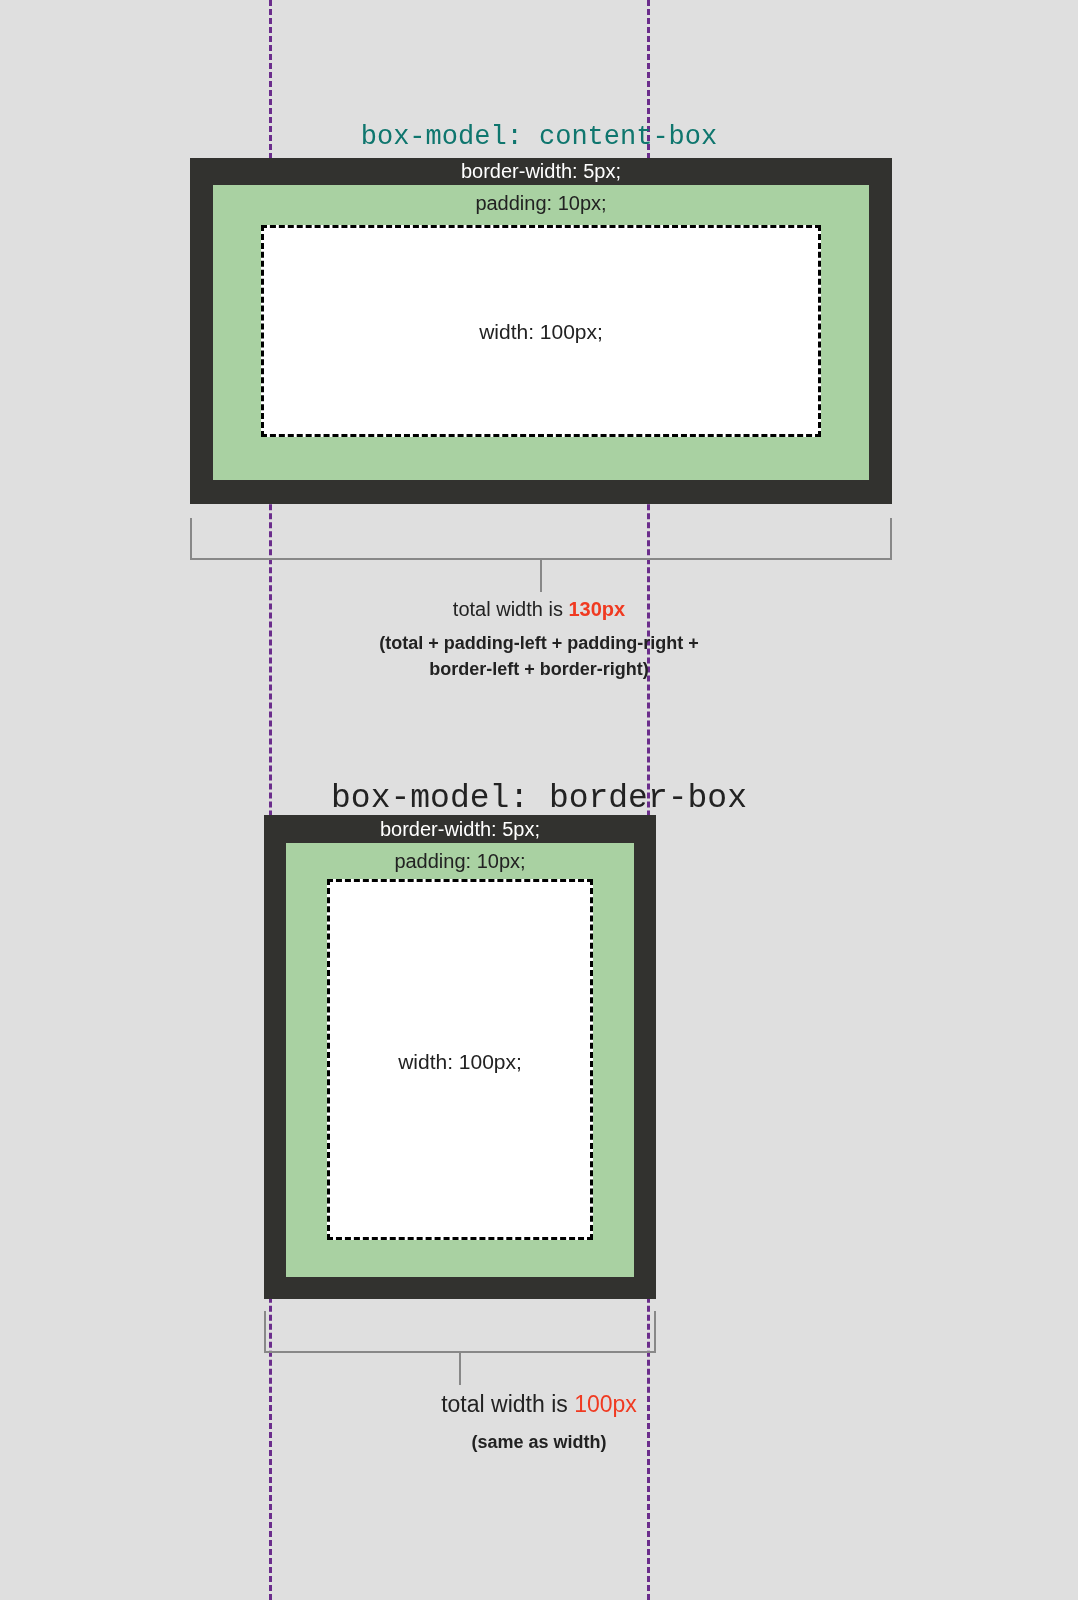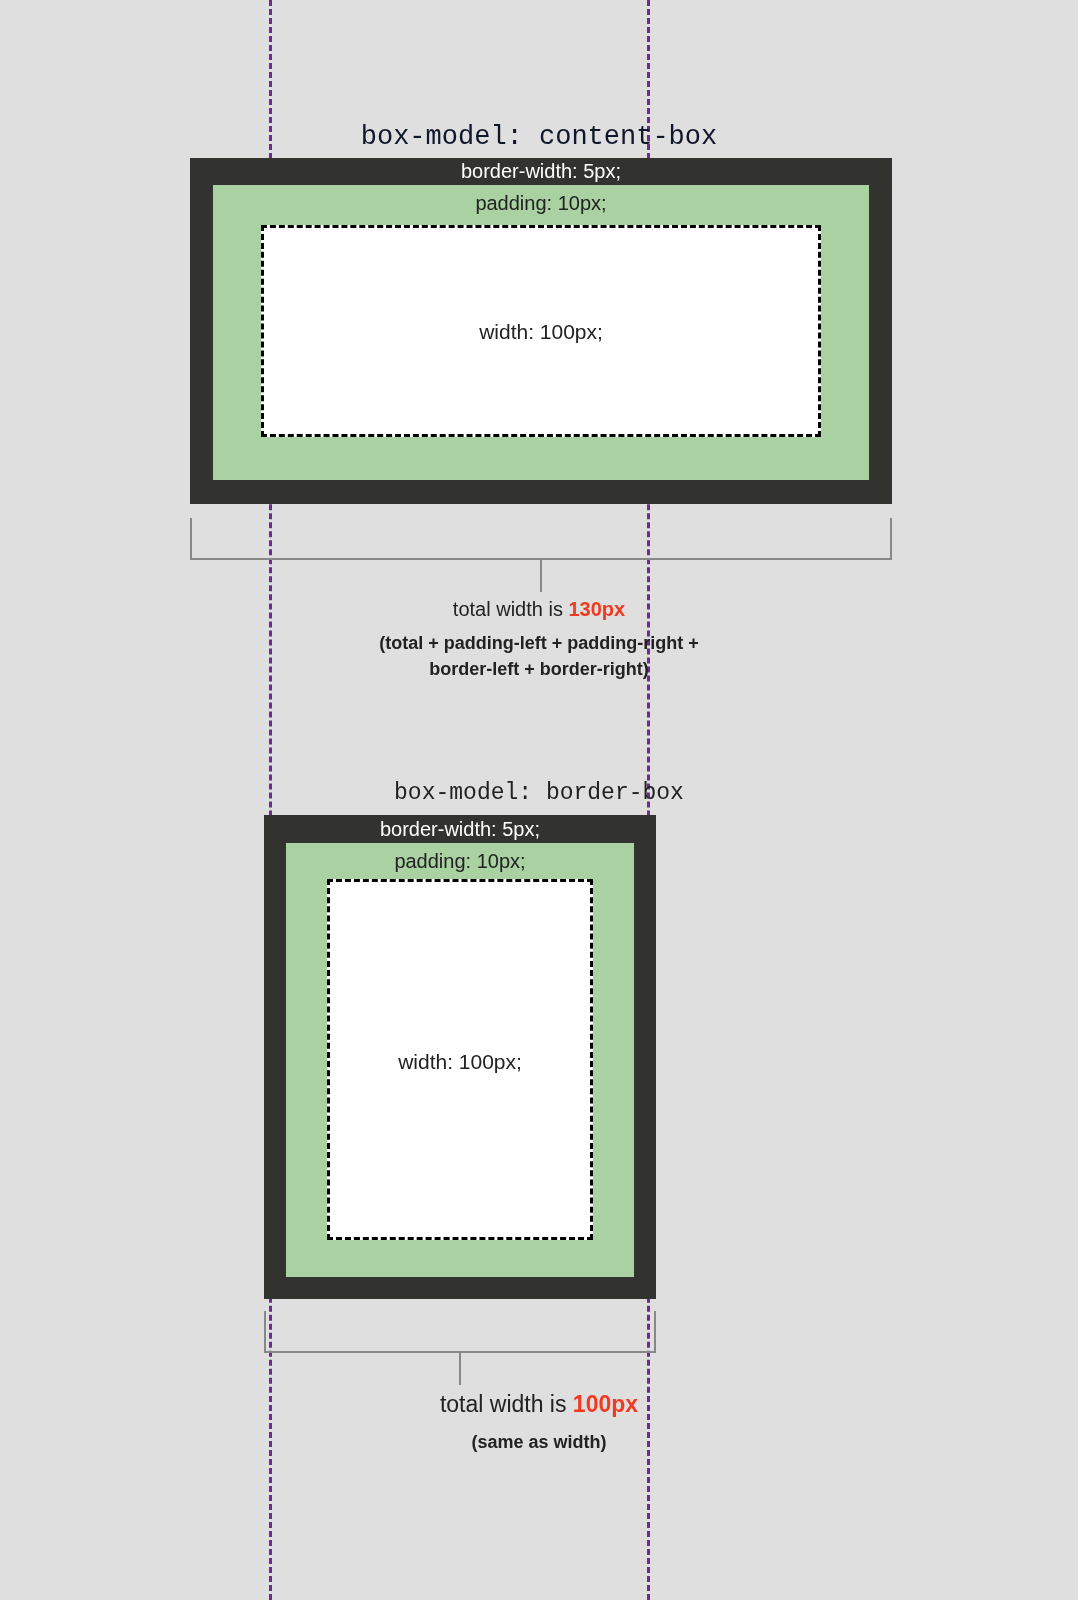--- a/index.html
+++ b/index.html
@@ -24,21 +24,21 @@
     .guide-left { left: 269px; }
     .guide-right { left: 647px; }
 
     
     .title1 {
       position: absolute;
       left: 0; right: 0;
       top: 122px;
       text-align: center;
       font-size: 27px;
-      color: #0f172a;
+      color: #0f766e;
     }
     .box1 {
       position: absolute;
       left: 190px;
       top: 158px;
       width: 702px;
       height: 346px;
       background: #32322f;
     }
     .border-label1 {
@@ -123,21 +123,21 @@
       color: #222;
       line-height: 1.45;
     }
 
     
     .title2 {
       position: absolute;
       left: 0; right: 0;
       top: 780px;
       text-align: center;
-      font-size: 23px;
+      font-size: 33px;
       color: #222;
     }
     .box2 {
       position: absolute;
       left: 264px;
       top: 815px;
       width: 392px;
       height: 484px;
       background: #32322f;
     }
@@ -204,21 +204,21 @@
       border-left: 2px solid #888;
     }
     .total2 {
       position: absolute;
       left: 0; right: 0;
       top: 1391px;
       text-align: center;
       font-size: 23px;
       color: #222;
     }
-    .total2 .red { color: #f03a21; font-weight: 700; }
+    .total2 .red { color: #f03a21; font-weight: 400; }
     .formula2 {
       position: absolute;
       left: 0; right: 0;
       top: 1432px;
       text-align: center;
       font-size: 18px;
       font-weight: 700;
       color: #222;
     }
   </style>

